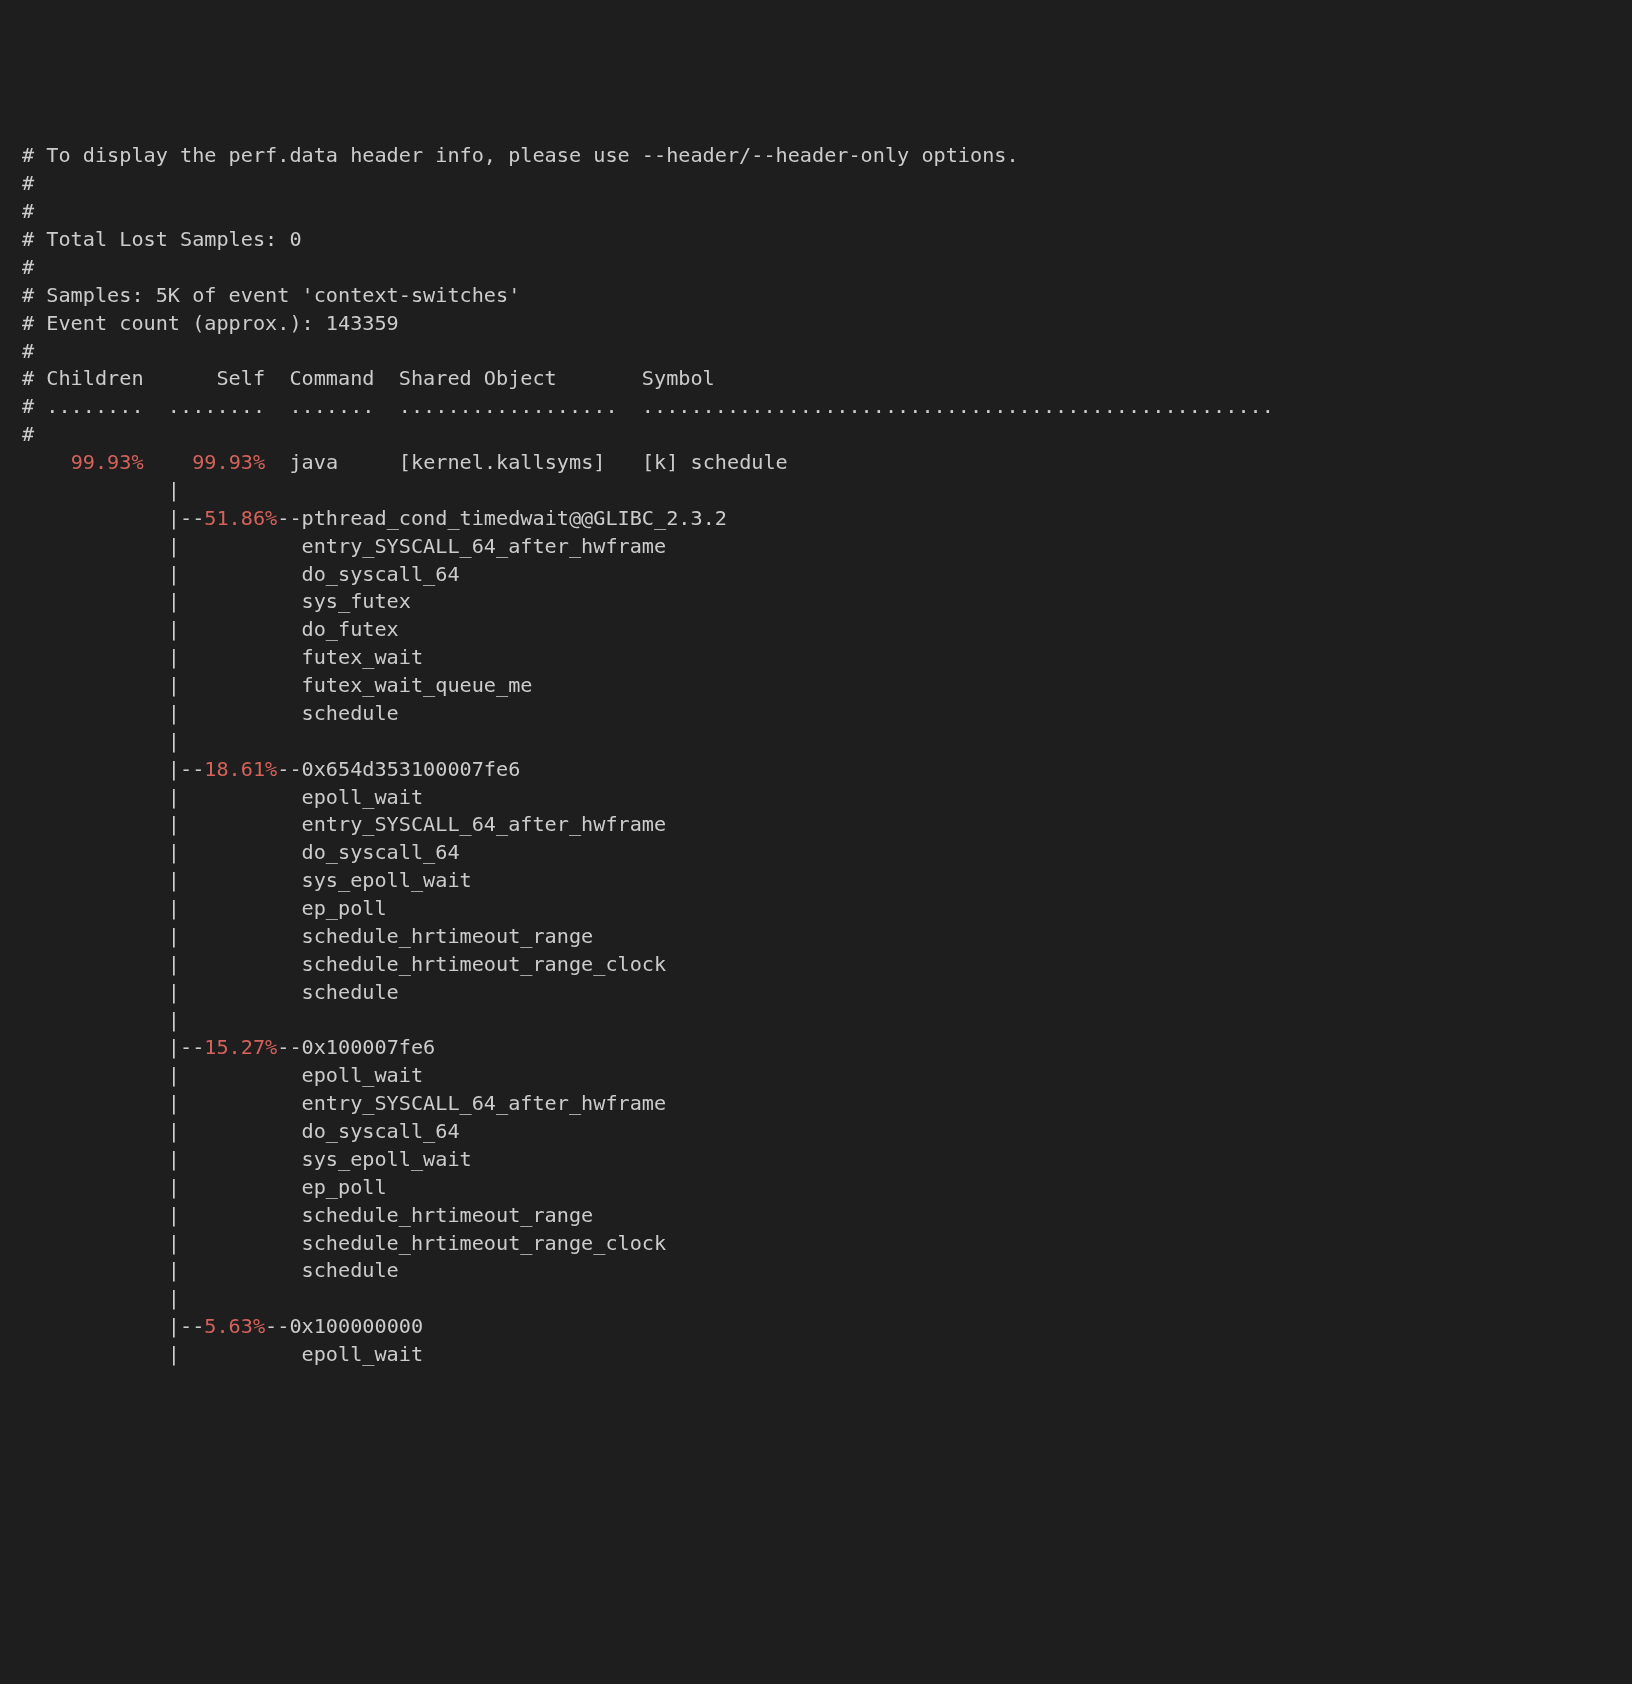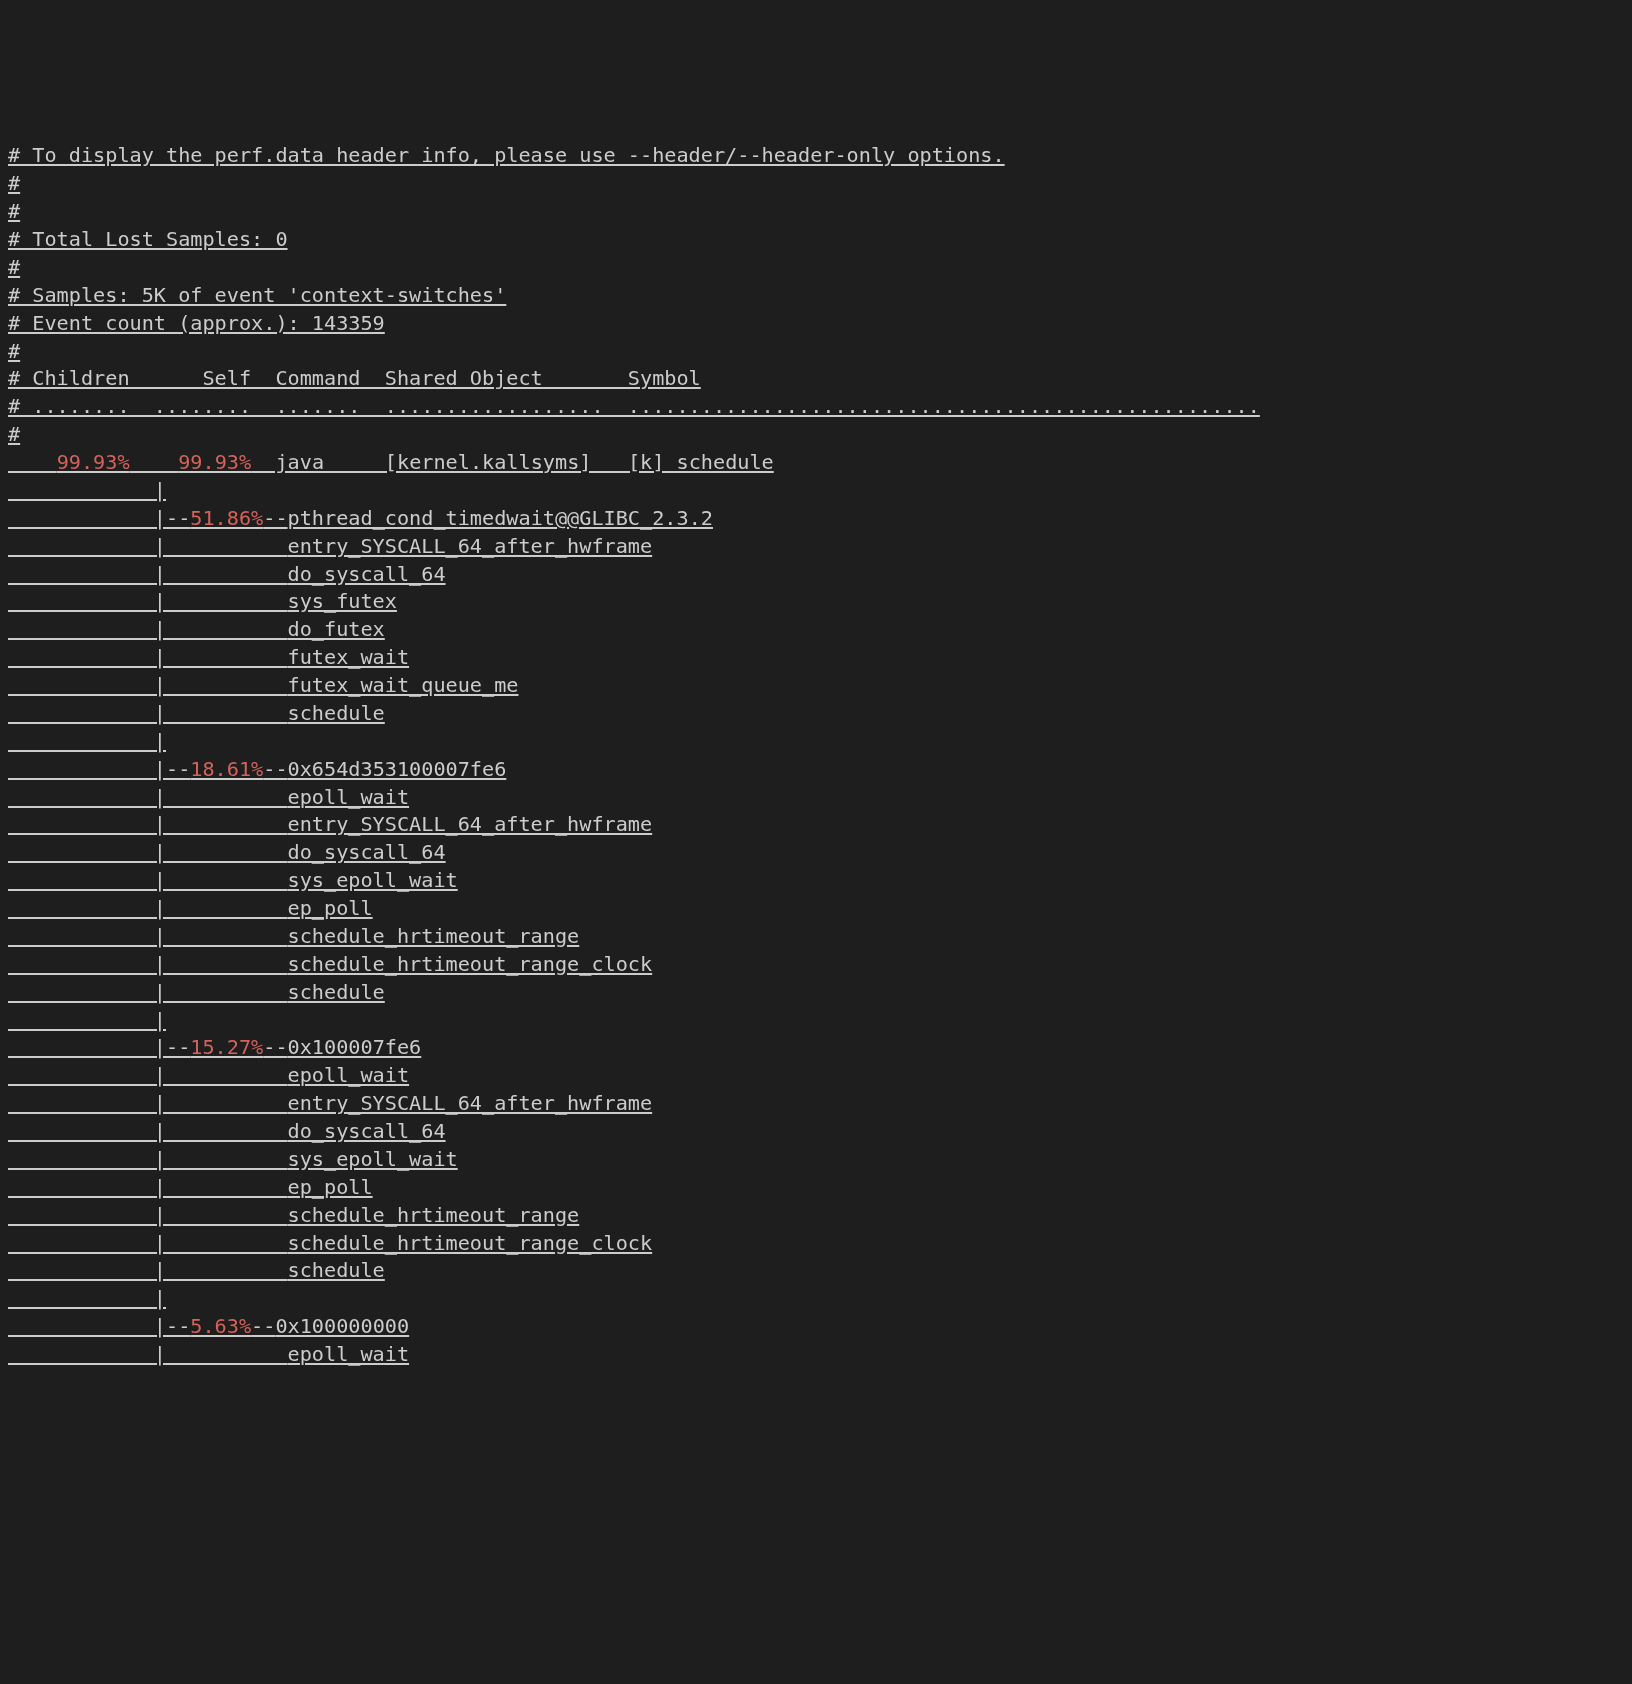--- a/index.html
+++ b/index.html
@@ -9,23 +9,22 @@
     color: #cccccc;
     font-family: "Menlo", "Consolas", "DejaVu Sans Mono", "Liberation Mono", monospace;
     font-size: 20.2px;
     line-height: 1.38;
     white-space: pre;
     width: 1632px;
     height: 1684px;
     overflow: hidden;
   }
   .term {
-    padding: 3px 8px 0 8px;
+    padding: 3px 8px 0 22px;
     display: block;
-    text-decoration: underline;
   }
   .pct-root { color: #d5625b; }
   .pct-branch { color: #d5625b; }
   .hdr { color: #cccccc; }
 </style>
 </head>
 <body>
 
 
 

